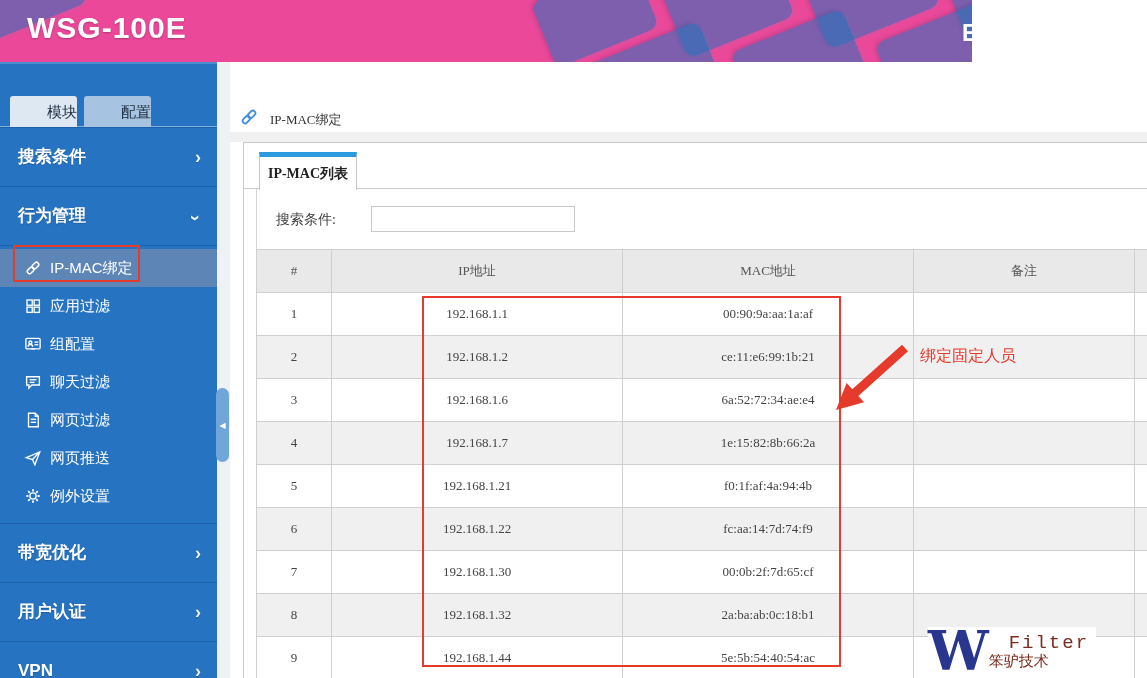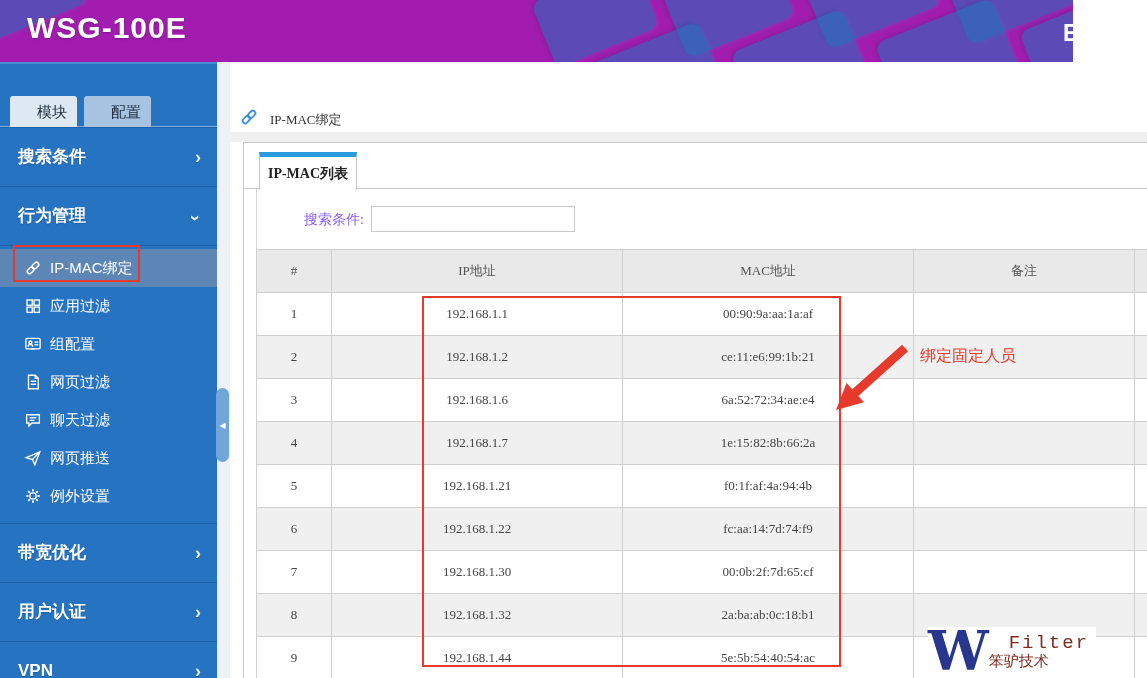--- a/index.html
+++ b/index.html
@@ -1,29 +1,29 @@
 <!DOCTYPE html>
 <html><head>
 <meta charset="utf-8">
 <style>
   * { margin:0; padding:0; box-sizing:border-box; }
   html,body { background:#fff; }
   body { font-family:"Liberation Sans","DejaVu Sans",sans-serif; }
   .stage { position:relative; width:1147px; height:678px; overflow:hidden; background:#fff; }
 
   
-  .header { position:absolute; left:0; top:0; width:1073px; height:62px; background:#a21caf; overflow:hidden; z-index:5;padding-left:46px; }
+  .header { position:absolute; left:0; top:0; width:972px; height:62px; background:#ec4899; overflow:hidden; z-index:5;padding-left:46px; }
   .key { position:absolute; border-radius:10px; background:#2373be; box-shadow:-2px -2px 4px rgba(8,48,104,.35), 2px 2px 3px rgba(90,160,220,.25); opacity:.55; }
   .header-title { position:absolute; left:27px; top:11px; color:#fff; font-size:30px; font-weight:bold; letter-spacing:1px; text-shadow:0 1px 2px rgba(0,0,0,.25); }
   .header-partial { position:absolute; right:0; top:20px; width:10px; height:26px; overflow:hidden; color:#fff; font-size:23px; font-weight:bold; }
 
   
   .sidebar { position:absolute; left:0; top:62px; width:217px; height:616px; background:#2673c2; border-top:2px solid #4a8ed2; color:#fff; z-index:4; }
   .side-tabs { height:63px; position:relative; border-bottom:1px solid #7fb0de; }
-  .side-tab { position:absolute; top:32px; height:31px; width:67px; text-align:left; line-height:31px; font-size:15px; color:#1d2c3d; border-radius:3px 3px 0 0; cursor:pointer;padding-left:27px; }
+  .side-tab { position:absolute; top:32px; height:31px; width:67px; text-align:right; line-height:31px; font-size:15px; color:#1d2c3d; border-radius:3px 3px 0 0; cursor:pointer; }
   .side-tab.t1 { left:10px; background:#dde8f3; }
   .side-tab.t2 { left:84px; background:#a6c3e1; }
   .menu-section { height:59px; line-height:58px; padding:0 18px; font-size:17px; font-weight:600; border-top:1px solid rgba(10,60,120,.35); position:relative; text-shadow:0 1px 1px rgba(0,0,0,.2); cursor:pointer; }
   .menu-section:first-of-type { border-top:none; }
   .menu-arrow { position:absolute; right:16px; top:0; font-size:18px; font-weight:bold; color:#eaf2fa; }
   .menu-arrow.down { transform:rotate(90deg); top:2px; right:18px; }
   .submenu { padding:3px 0 8px 0; border-top:1px solid rgba(10,60,120,.35); }
   .submenu-item { height:38px; line-height:38px; padding-left:50px; font-size:15px; position:relative; cursor:pointer; }
   .submenu-item.active { background:#5d86b6; }
   .submenu-item .sicon { position:absolute; left:24px; top:10px; width:18px; height:18px; }
@@ -38,21 +38,21 @@
   .content { position:absolute; left:230px; top:62px; width:917px; height:616px; background:#fff; }
   .breadcrumb { position:absolute; left:0; top:0; width:100%; height:70px; background:#fff; }
   .crumb-icon { position:absolute; left:9px; top:45px; width:20px; height:20px; }
   .crumb-text { position:absolute; left:40px; top:49px; font-size:13px; color:#333; font-family:"Liberation Serif","DejaVu Serif",serif; }
   .gray-strip { position:absolute; left:0; top:70px; width:100%; height:10px; background:#f0f0f0; }
   .panel { position:absolute; left:13px; top:80px; width:910px; height:542px; border:1px solid #cbcbcb; background:#fff; }
   .tabstrip { position:absolute; left:0; top:0; width:100%; height:46px; border-bottom:1px solid #cbcbcb; background:#fff; }
   .panel-tab { position:absolute; left:15px; top:9px; width:98px; height:38px; background:#fff; border:1px solid #c6c6c6; border-bottom:none; border-top:5px solid #2b9be0; z-index:2; text-align:center; line-height:33px; font-size:14px; font-weight:bold; color:#222; font-family:"Liberation Serif","DejaVu Serif",serif; cursor:pointer; }
   .inner { position:absolute; left:12px; top:46px; right:0; bottom:0; border-left:1px solid #d5d5d5; }
   .search-row { position:absolute; left:0; top:0; width:100%; height:60px; }
-  .search-label { position:absolute; left:19px; top:22px; font-size:14px; color:#8b5cf6; font-family:"Liberation Serif","DejaVu Serif",serif;margin-left:28px; }
+  .search-label { position:absolute; left:19px; top:22px; font-size:14px; color:#404040; font-family:"Liberation Serif","DejaVu Serif",serif; }
   .search-input { position:absolute; left:114px; top:17px; width:204px; height:26px; border:1px solid #c9c9c9; background:#fff; font-size:13px; padding:0 6px; outline:none; }
 
   
   .tbl-wrap { position:absolute; left:-1px; top:60px; width:980px; height:430px; overflow:hidden; }
   table.data { border-collapse:collapse; table-layout:fixed; width:980px; font-family:"Liberation Serif","DejaVu Serif",serif; }
   table.data th, table.data td { border:1px solid #cfcfcf; height:43px; text-align:center; overflow:hidden; white-space:nowrap; }
   table.data th { background:#e9e9e9; color:#555; font-size:13px; font-weight:normal; }
   table.data td { background:#fff; color:#444; font-size:13px; }
   table.data tr.even td { background:#f0f0f0; }
 
@@ -135,37 +135,37 @@
               <line x1="14" y1="9.5" x2="19" y2="9.5"></line>
               <line x1="14" y1="13" x2="19" y2="13"></line>
               <line x1="9.5" y1="18.5" x2="14.5" y2="18.5"></line>
           </svg>
         </span>
         <span>组配置</span>
       </div>
       <div class="submenu-item">
         <span class="sicon">
           <svg viewBox="0 0 24 24" fill="none" stroke="#fff" stroke-width="1.8">
+            <path d="M3.5 5h17v11h-10l-4 4v-4h-3z"></path>
+              <line x1="7.5" y1="9" x2="16.5" y2="9"></line>
+              <line x1="7.5" y1="12.5" x2="14" y2="12.5"></line>
+          </svg>
+        </span>
+        <span>聊天过滤</span>
+      </div>
+      <div class="submenu-item">
+        <span class="sicon">
+          <svg viewBox="0 0 24 24" fill="none" stroke="#fff" stroke-width="1.8">
             <path d="M6 3h9l4 4v14H6z"></path>
               <path d="M15 3v4h4"></path>
               <line x1="9" y1="11" x2="16" y2="11"></line>
               <line x1="9" y1="15" x2="16" y2="15"></line>
           </svg>
         </span>
         <span>网页过滤</span>
-      </div>
-      <div class="submenu-item">
-        <span class="sicon">
-          <svg viewBox="0 0 24 24" fill="none" stroke="#fff" stroke-width="1.8">
-            <path d="M3.5 5h17v11h-10l-4 4v-4h-3z"></path>
-              <line x1="7.5" y1="9" x2="16.5" y2="9"></line>
-              <line x1="7.5" y1="12.5" x2="14" y2="12.5"></line>
-          </svg>
-        </span>
-        <span>聊天过滤</span>
       </div>
       <div class="submenu-item">
         <span class="sicon">
           <svg viewBox="0 0 24 24" fill="none" stroke="#fff" stroke-width="1.8">
             <path d="M3 11.5L21 4l-6.5 17-3.2-7L3 11.5z"></path>
               <line x1="11.3" y1="14" x2="21" y2="4"></line>
           </svg>
         </span>
         <span>网页推送</span>
       </div>

